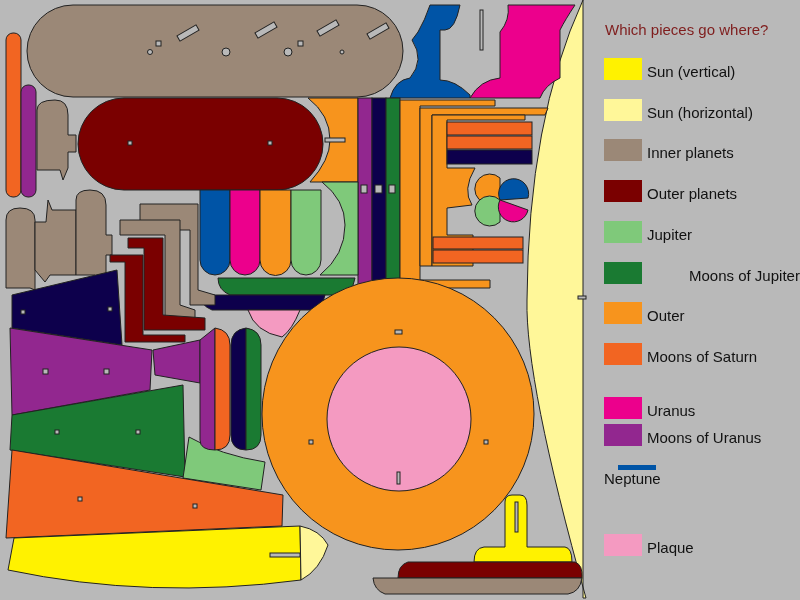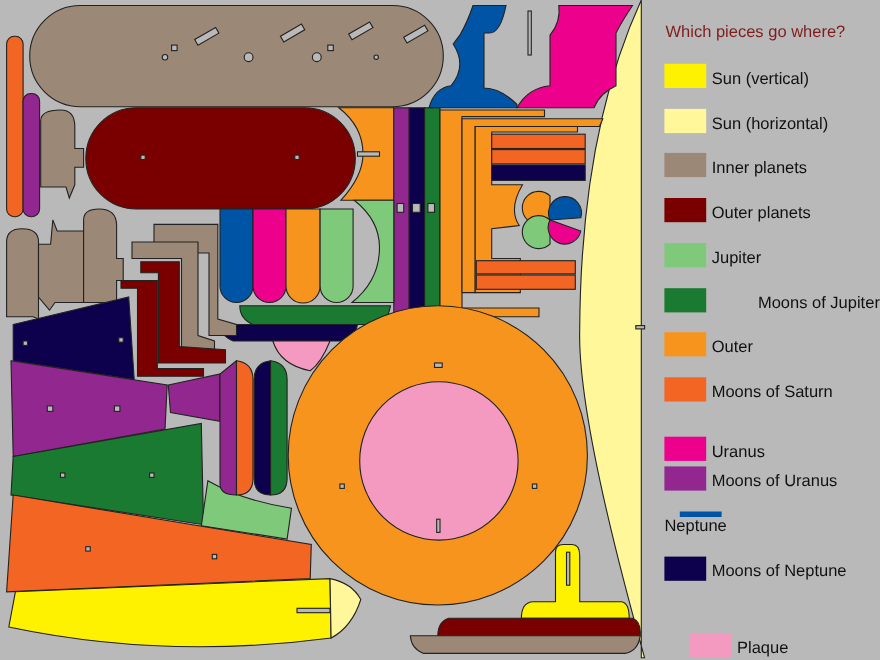--- a/index.html
+++ b/index.html
@@ -165,21 +165,17 @@
       <span class="legend-label">Uranus</span>
     </div>
     <div class="legend-item" style="top: 424.3px;">
       <span class="swatch" style="background: rgb(146, 39, 143);"></span>
       <span class="legend-label">Moons of Uranus</span>
     </div>
     <div class="legend-item" style="top: 465px; flex-direction: column;">
       <span class="swatch" style="background: rgb(0, 84, 166);"></span>
       <span class="legend-label">Neptune</span>
     </div>
-    <div class="legend-item" style="top: 505.7px;">
-      <span class="swatch" style="background: rgb(13, 0, 76);"></span>
-      <span class="legend-label">Moons of Neptune</span>
-    </div>
-    <div class="legend-item" style="top: 576px; margin-left: 23px;">
+    <div class="legend-item" style="top: 534px;">
       <span class="swatch" style="background: rgb(244, 154, 193);"></span>
       <span class="legend-label">Plaque</span>
     </div>
   </div>
 
 </body></html>

